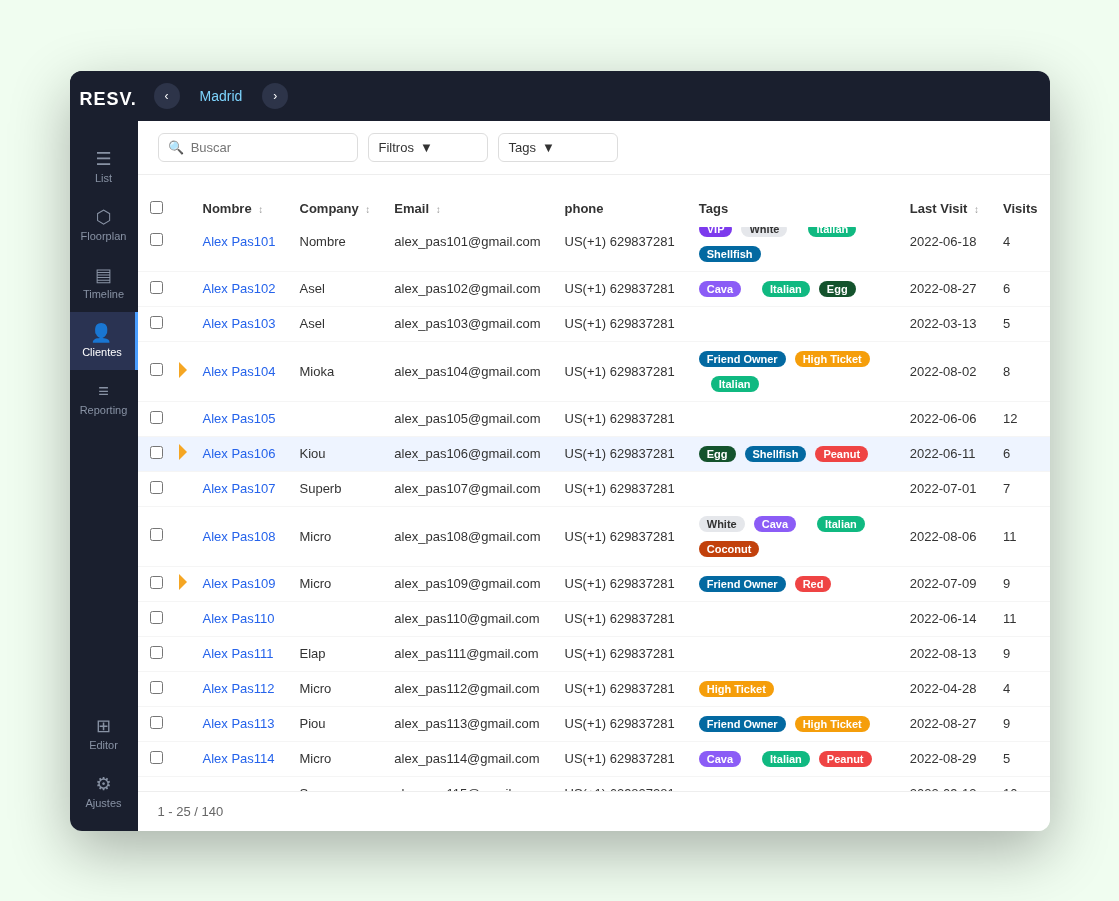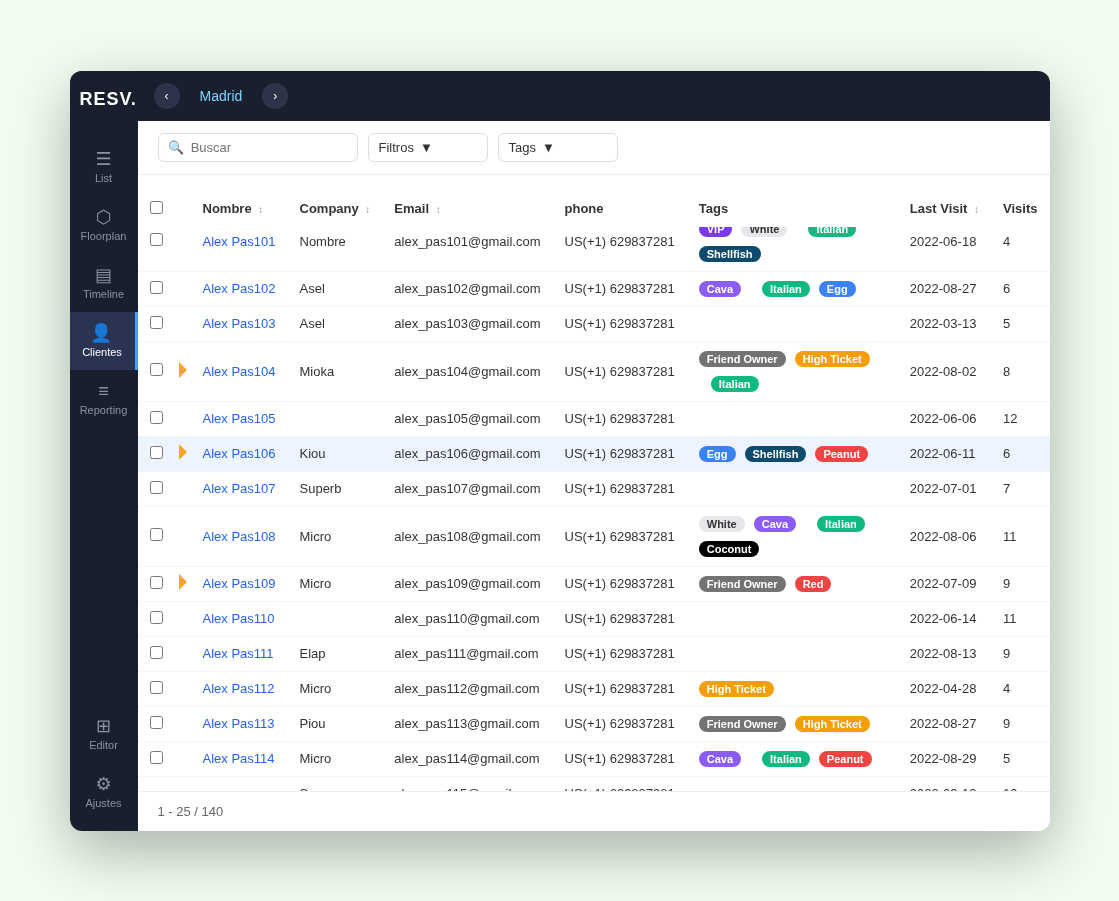--- a/index.html
+++ b/index.html
@@ -247,27 +247,27 @@
     .tag {
       padding: 2px 8px;
       border-radius: 12px;
       font-size: 11px;
       font-weight: 600;
       white-space: nowrap;
     }
     .tag-vip { background: #7c3aed; color: white; }
     .tag-white { background: #e5e7eb; color: #333; }
     .tag-italian { background: #10b981; color: white; margin-left: 12px; }
-    .tag-shellfish { background: #0c4a6e; color: white; }
+    .tag-shellfish { background: #0369a1; color: white; }
     .tag-cava { background: #8b5cf6; color: white; }
-    .tag-egg { background: #3b82f6; color: white; }
-    .tag-friend-owner { background: #737373; color: white; }
+    .tag-egg { background: #14532d; color: white; }
+    .tag-friend-owner { background: #0369a1; color: white; }
     .tag-high-ticket { background: #f59e0b; color: white; padding-left: 8px; }
     .tag-peanut { background: #ef4444; color: white; }
-    .tag-coconut { background: #000000; color: white; }
+    .tag-coconut { background: #c2410c; color: white; }
     .tag-red { background: #ef4444; color: white; }
 
     
     .pagination {
       padding: 12px 20px;
       font-size: 13px;
       color: #666;
       border-top: 1px solid #eee;
       flex-shrink: 0;
     }

